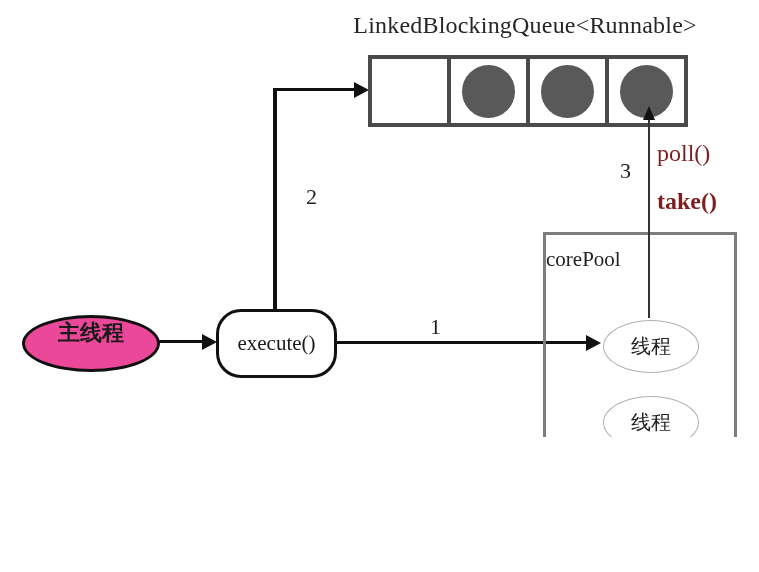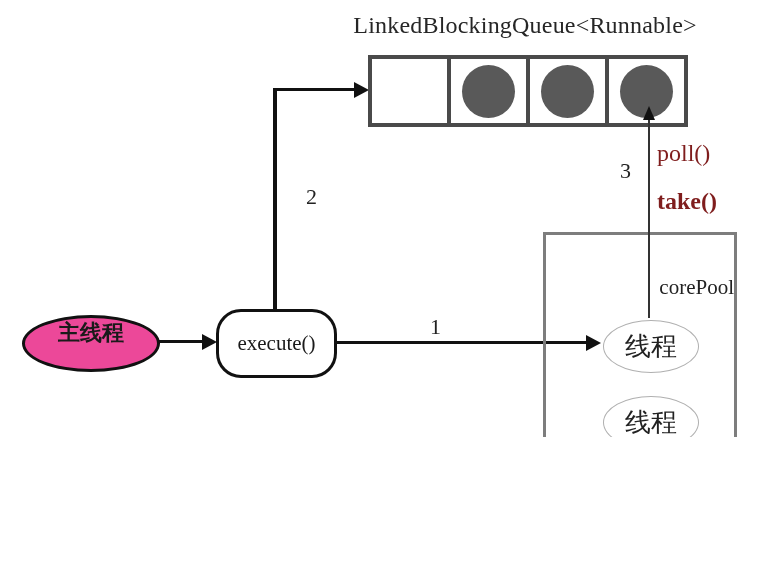--- a/index.html
+++ b/index.html
@@ -52,31 +52,31 @@
     border:3px solid #111;border-radius:25px;
     display:flex;align-items:center;justify-content:center;
     font-size:21px;background:#fff;z-index:3;
   }
   .core-pool{
     position:absolute;left:543px;top:232px;width:188px;height:320px;
     border:3px solid var(--pool-border);background:transparent;
   }
   .core-pool-label{
     position:absolute;left:0;top:12px;width:100%;
-    text-align:right;font-size:21px;color:#222;margin-top:28px;
+    text-align:left;font-size:21px;color:#222;
   }
   .thread-list{
     position:absolute;left:57px;top:85px;
     display:flex;flex-direction:column;gap:23px;
   }
   .thread-ellipse{
     width:94px;height:51px;
     border:1.5px solid var(--thread-border);border-radius:50%;
     display:flex;align-items:center;justify-content:center;
-    font-size:26px;color:#222;background:#fff;
+    font-size:20px;color:#222;background:#fff;
   }
   
   .line{position:absolute;background:#111;}
   .arrow-right{
     position:absolute;width:0;height:0;
     border-top:8px solid transparent;border-bottom:8px solid transparent;
     border-left:15px solid #111;
   }
   .arrow-up{
     position:absolute;width:0;height:0;

